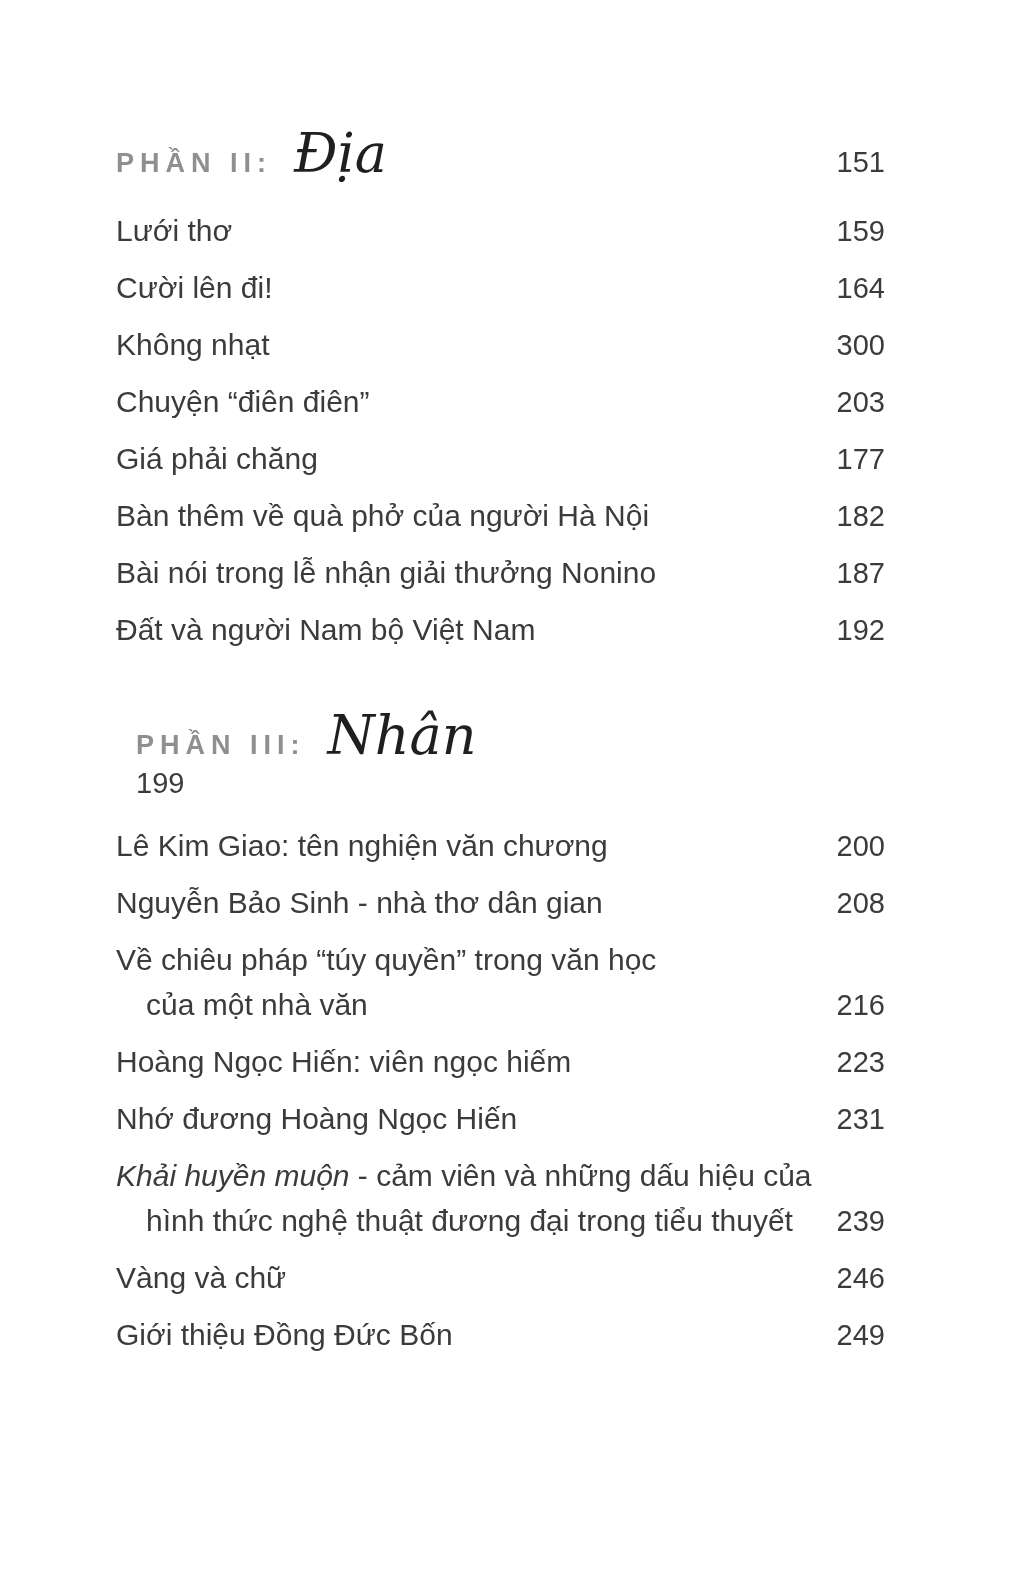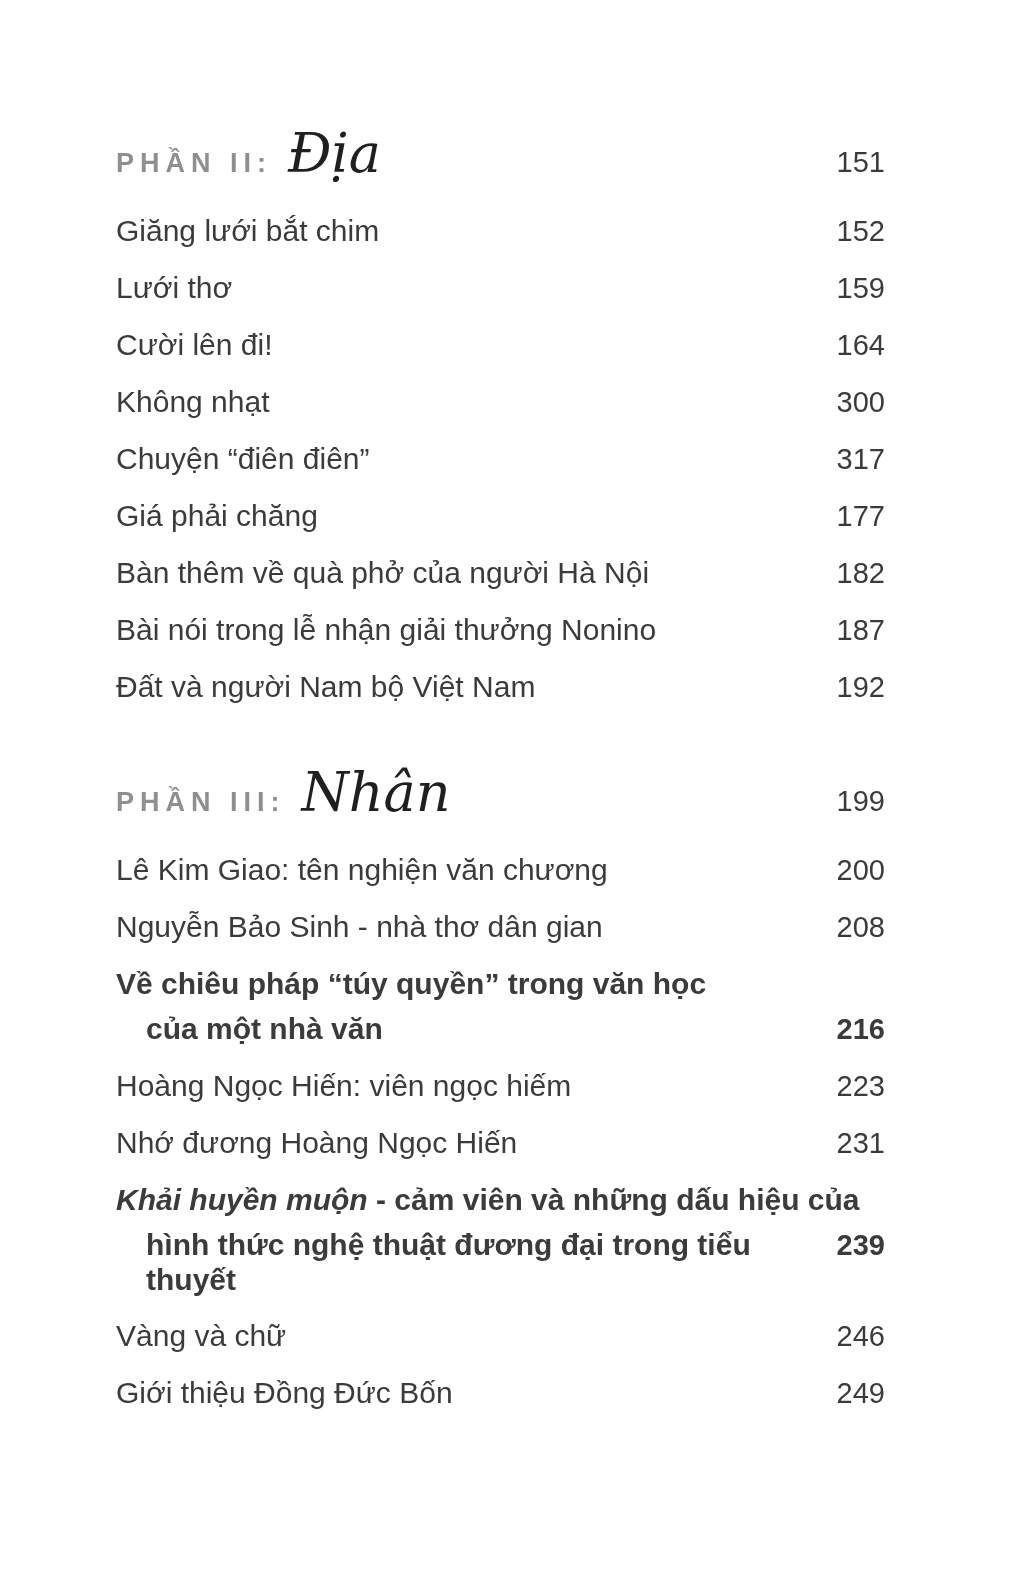--- a/index.html
+++ b/index.html
@@ -25,50 +25,50 @@
     padding: 122px 139px 0 116px;
   }
   .section-heading {
     display: flex;
     justify-content: space-between;
     align-items: baseline;
     margin-bottom: 28px;
   }
   .section-heading.later {
     margin-top: 56px;
+    flex-direction: column;
   }
   .heading-left {
     display: flex;
     align-items: baseline;
   }
   .section-label {
     font-size: 27px;
     font-weight: 700;
     letter-spacing: 6px;
     color: var(--section_label);
   }
   .section-script {
     font-family: "DejaVu Serif", serif;
     font-style: italic;
     font-size: 54px;
     line-height: 63px;
     color: var(--script);
-    margin-left: 16px;
+    margin-left: 22px;
   }
   .entry {
     display: flex;
     justify-content: space-between;
     align-items: baseline;
     font-size: 30px;
     line-height: 35px;
     margin-bottom: 21px;
   }
   .entry.two-line {
     display: block;
-    font-weight: bold;
   }
   .entry .line2row {
     display: flex;
     justify-content: space-between;
     align-items: baseline;
     margin-top: 10px;
     padding-left: 30px;
     gap: 22px;
   }
   .pagenum {
@@ -88,38 +88,34 @@
 
   <div class="section-heading">
     <div class="heading-left">
       <span class="section-label">PHẦN II:</span>
       <span class="section-script">Địa</span>
     </div>
     <span class="pagenum">151</span>
   </div>
 
   <div class="entry">
-    <span class="title">Giăng lưới bắt chim</span>
-    <span class="pagenum">152</span>
-  </div>
-  <div class="entry">
     <span class="title">Lưới thơ</span>
     <span class="pagenum">159</span>
   </div>
   <div class="entry">
     <span class="title">Cười lên đi!</span>
     <span class="pagenum">164</span>
   </div>
   <div class="entry">
     <span class="title">Không nhạt</span>
     <span class="pagenum">300</span>
   </div>
   <div class="entry">
     <span class="title">Chuyện “điên điên”</span>
-    <span class="pagenum">317</span>
+    <span class="pagenum">203</span>
   </div>
   <div class="entry">
     <span class="title">Giá phải chăng</span>
     <span class="pagenum">177</span>
   </div>
   <div class="entry">
     <span class="title">Bàn thêm về quà phở của người Hà Nội</span>
     <span class="pagenum">182</span>
   </div>
   <div class="entry">

